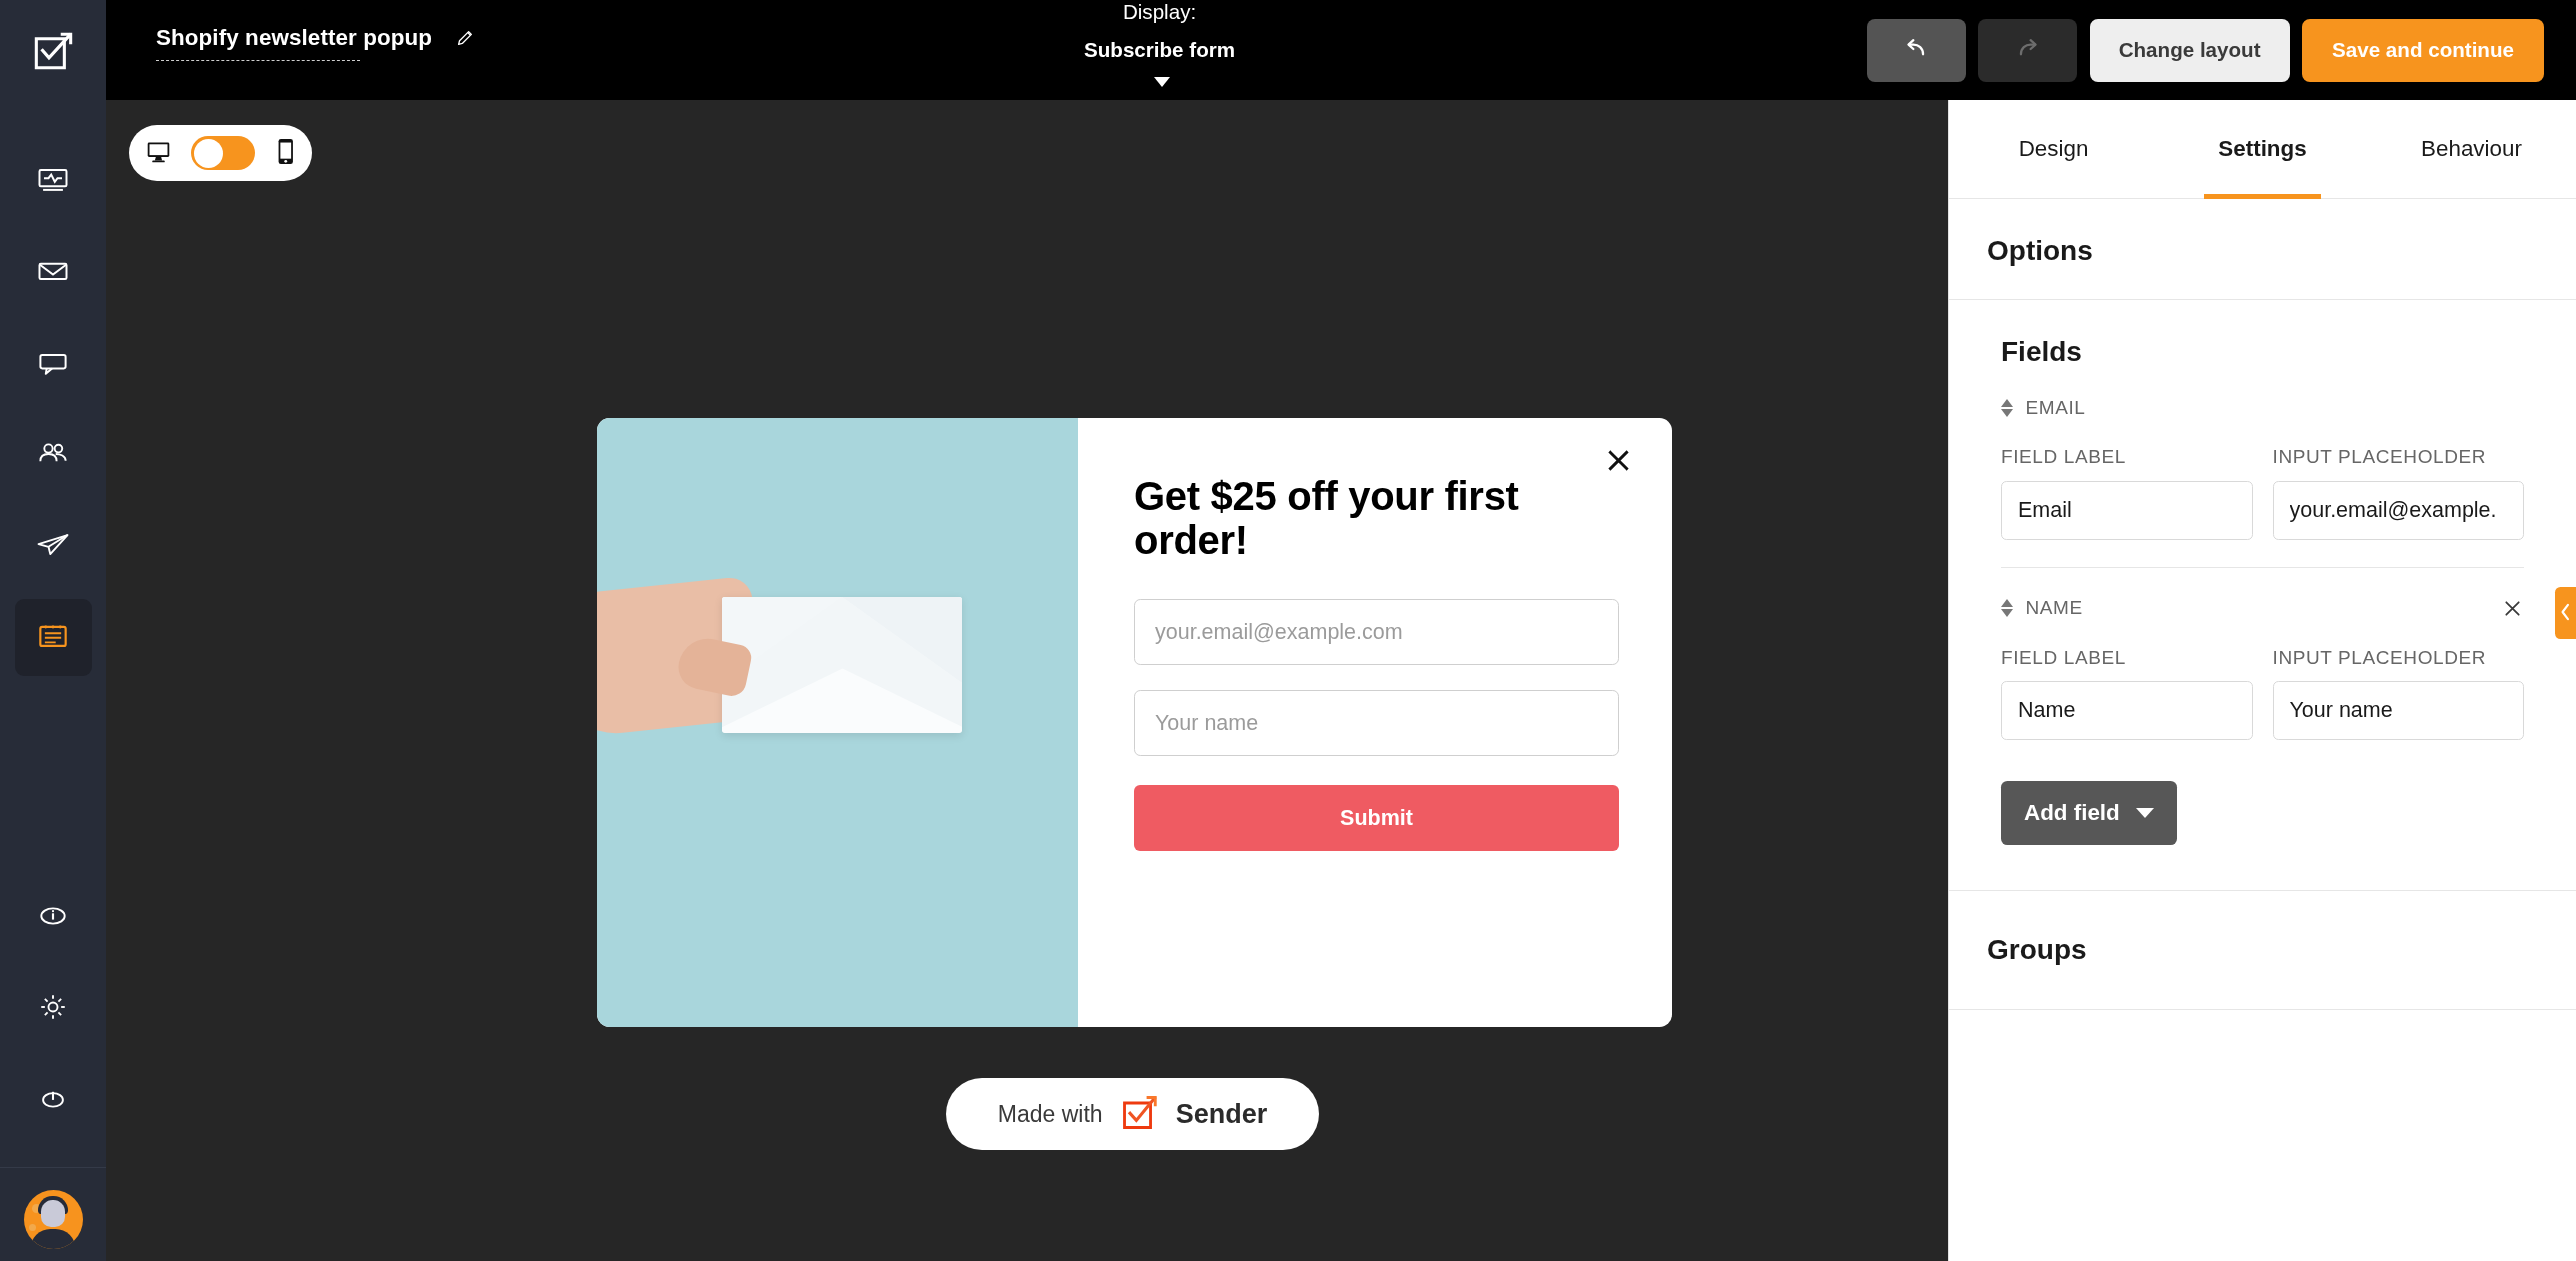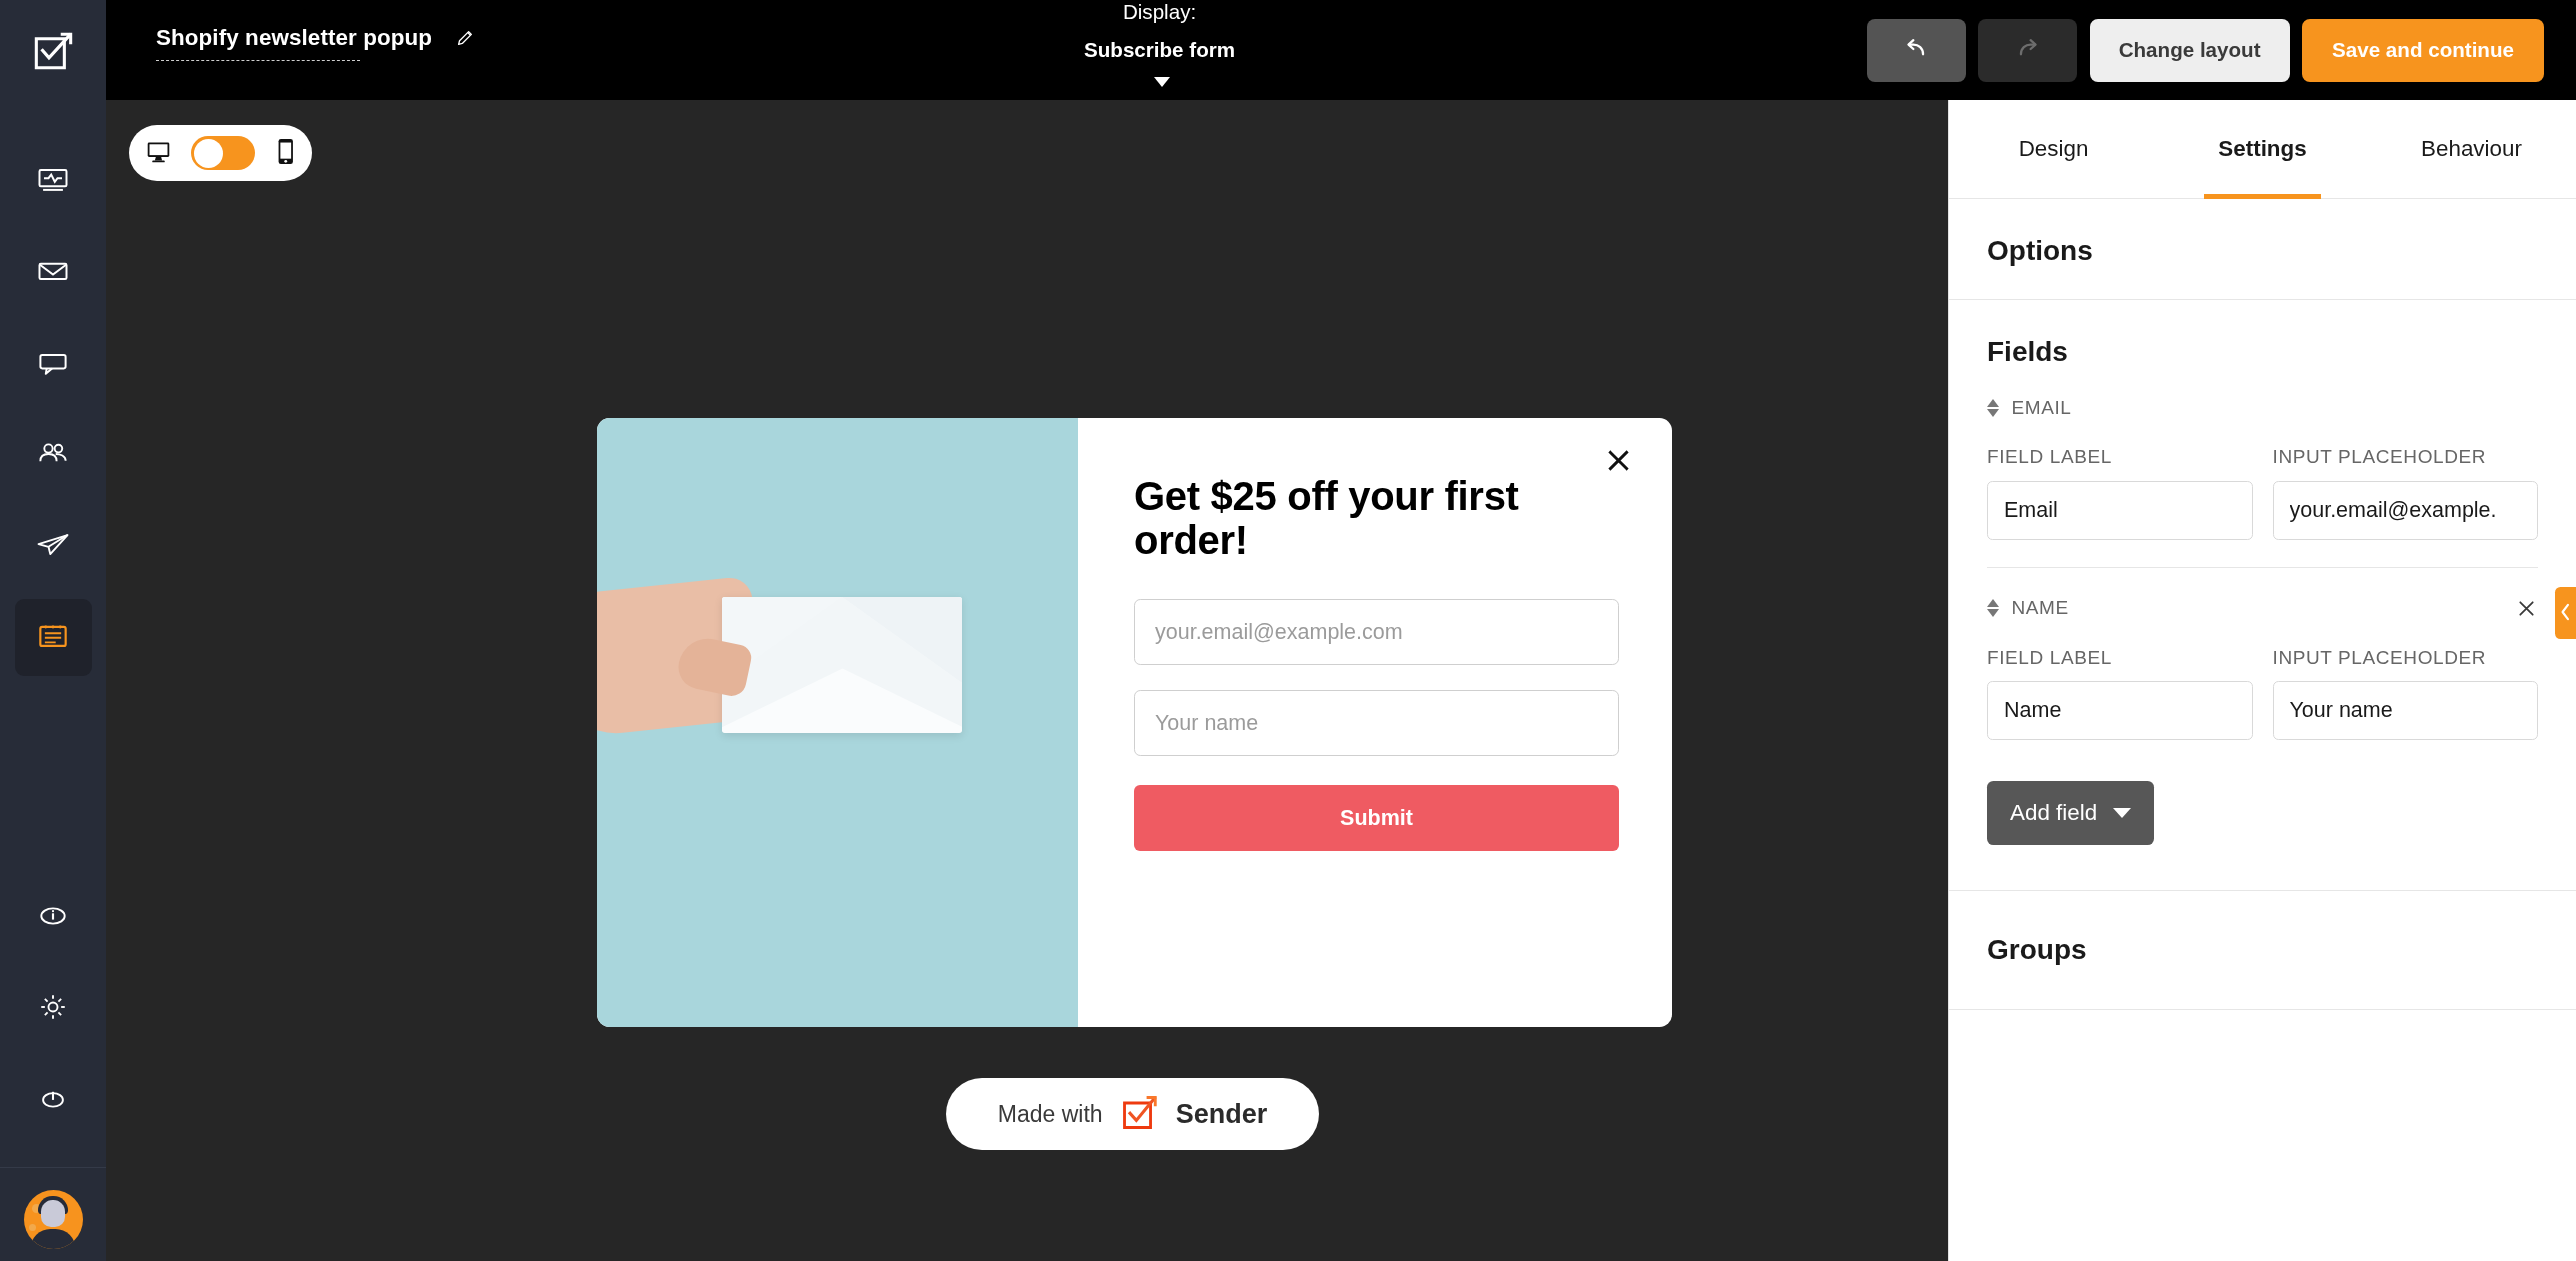--- a/index.html
+++ b/index.html
@@ -243,21 +243,21 @@
   .panel-tab.active { font-weight: bold; }
   .panel-tab.active::after {
     content: ""; position: absolute; bottom: -0.9px;
     left: 22%; width: 56%; height: 4.5px; background: #f7941e;
   }
   .section-head {
     padding: 36px 38px 32px;
     border-bottom: 0.9px solid #e6e6e6;
   }
   .section-title { font-size: 28px; font-weight: bold; color: #1a1a1a; }
-  .fields-wrap { padding: 36px 38px 0; }
+  .fields-wrap { padding: 36px 52px 0; }
   .fields-title { font-size: 28px; font-weight: bold; color: #1a1a1a; }
   .field-block { padding-top: 29px; }
   .field-block.divided { border-top: 0.9px solid #e6e6e6; margin-top: 27px; }
   .field-head {
     display: flex; align-items: center; justify-content: space-between;
     margin-bottom: 27px;
   }
   .field-head-left { display: flex; align-items: center; gap: 12.5px; }
   .field-key {
     font-size: 19px; color: #666; letter-spacing: 0.6px; text-transform: uppercase;
@@ -289,21 +289,21 @@
     display: flex; align-items: center; gap: 18px; margin-top: 27px;
   }
   .checkbox {
     width: 30px; height: 30px; border: 1.8px solid #cfcfcf;
     border-radius: 4.5px; background: #fff; cursor: pointer;
   }
   .required-label { font-size: 22.4px; color: #3a3a3a; }
   .addfield-row { padding: 41px 0 45px; }
   .addfield-btn {
     height: 64px; padding: 0 23px; border: none; border-radius: 6.3px;
-    background: #575757; color: #fff; font-size: 22.4px; font-weight: normal;
+    background: #575757; color: #fff; font-size: 22.4px; font-weight: bold;
     display: inline-flex; align-items: center; gap: 16px; cursor: pointer;
     font-family: "Liberation Sans", sans-serif;
   }
   .addfield-caret {
     width: 0; height: 0;
     border-left: 9px solid transparent; border-right: 9px solid transparent;
     border-top: 10.7px solid #fff;
   }
   .groups-sect {
     border-top: 0.9px solid #e6e6e6;

